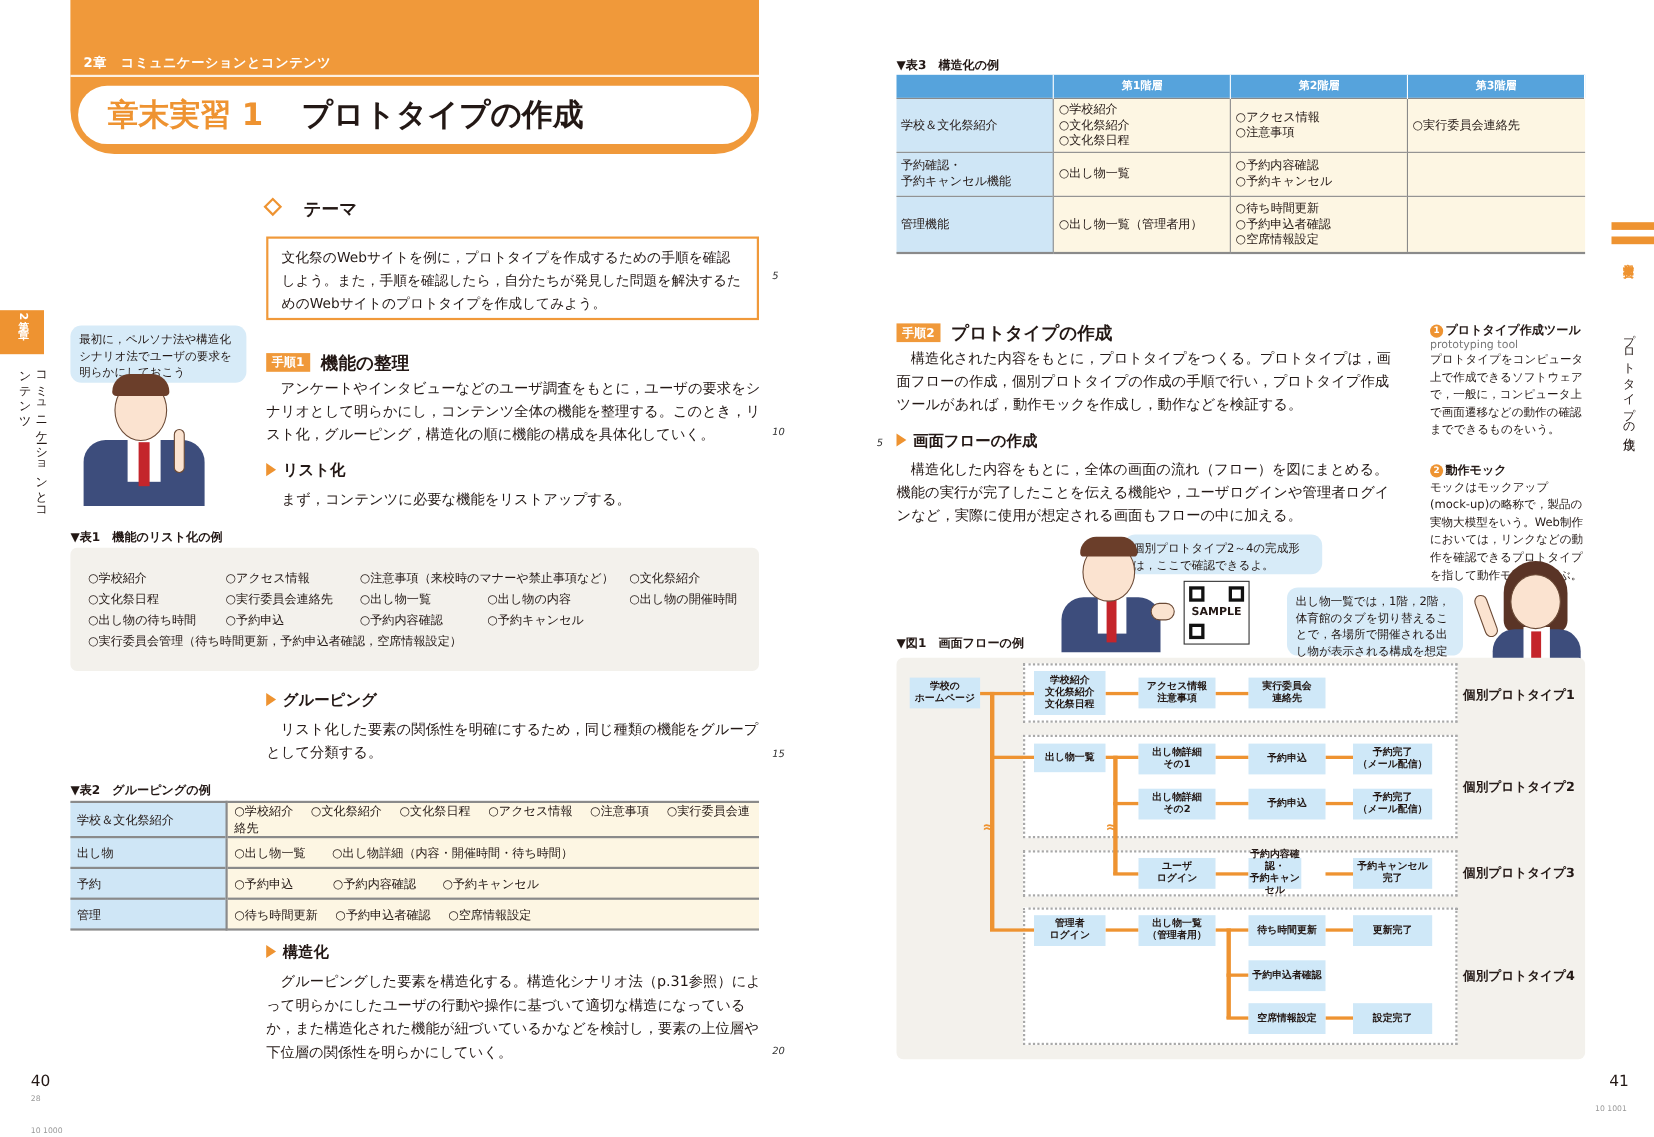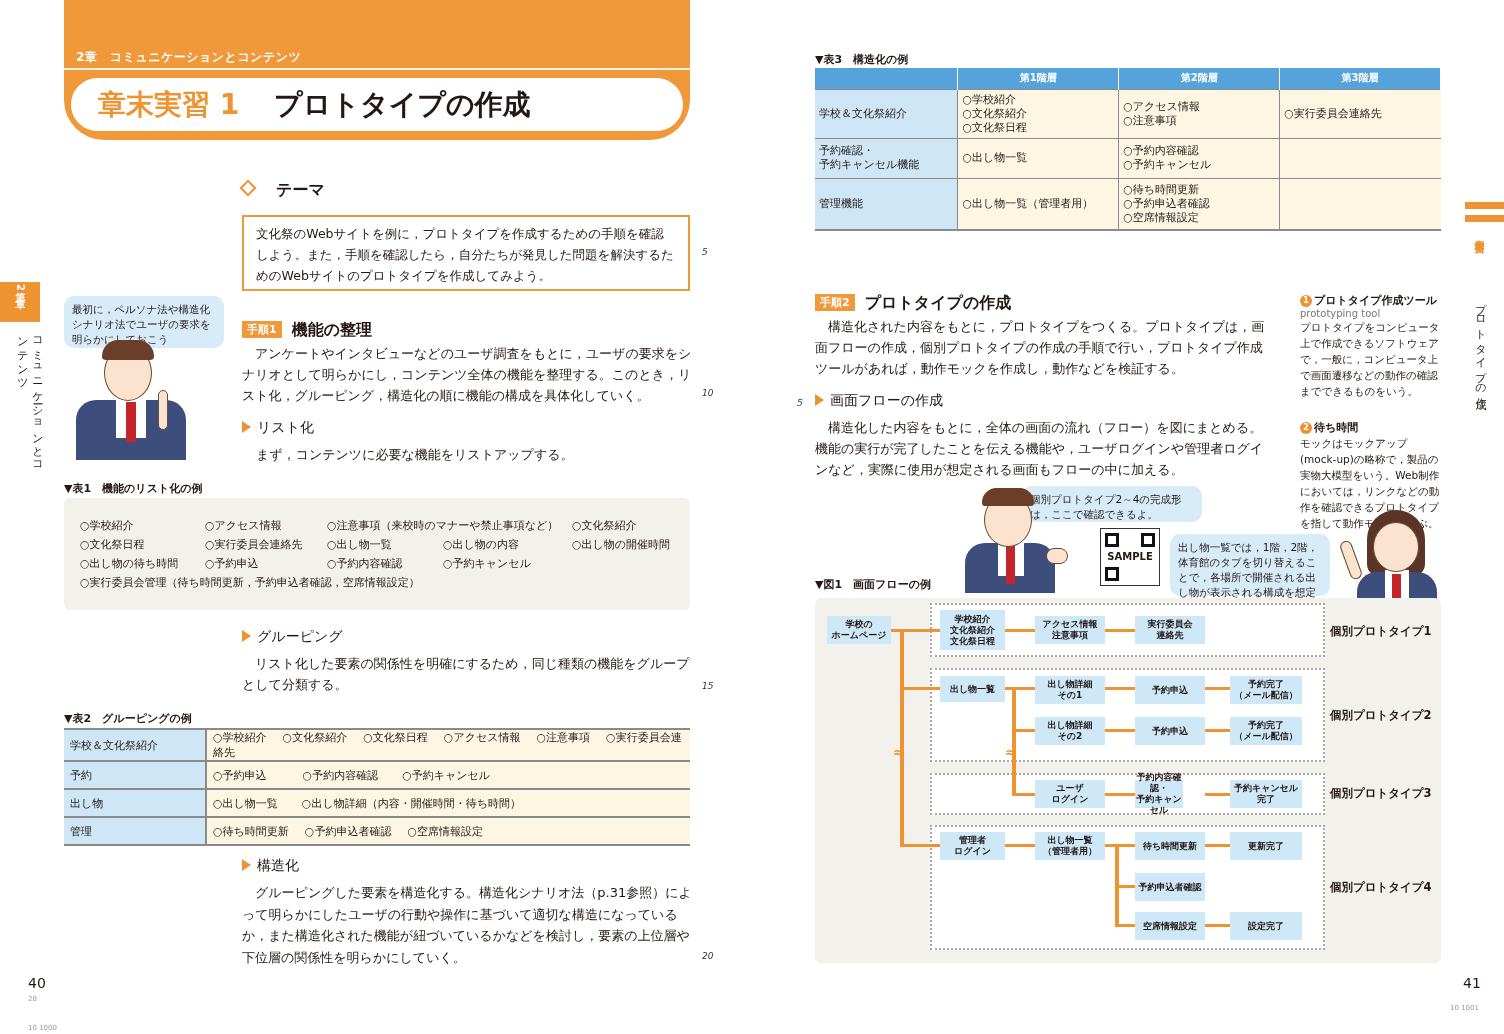--- a/index.html
+++ b/index.html
@@ -18,21 +18,21 @@
   #hdr-title-pre { left: 98px; top: 86px; font-size: 28px; font-weight: bold; color: #ee9331; }
   #hdr-title { left: 274px; top: 86px; font-size: 28px; font-weight: bold; color: #231815; }
 
   .side-tab-l { left: 0; top: 282px; width: 40px; height: 40px; background: #ee9331; color: #fff; font-size: 10px; font-weight: bold; text-align: center; line-height: 12px; padding-top: 2px; }
   .vert { writing-mode: vertical-rl; font-size: 11px; letter-spacing: 1px; }
 
   .body-text { font-size: 13px; line-height: 21px; }
   .h2 { font-size: 16px; font-weight: bold; }
   .step-badge { display: inline-block; background: #f0993a; color: #fff; font-size: 11px; font-weight: bold; padding: 1px 5px; margin-right: 10px; vertical-align: 2px; }
   .tri { display: inline-block; width: 0; height: 0; border-left: 9px solid #ee9331; border-top: 6px solid transparent; border-bottom: 6px solid transparent; margin-right: 6px; vertical-align: -1px; }
-  .h3 { font-size: 14px; font-weight: normal; }
+  .h3 { font-size: 14px; font-weight: bold; }
   .cap { font-size: 11px; font-weight: bold; }
   .lineno { font-size: 9px; font-style: italic; color: #333; }
 
   #theme-box { left: 242px; top: 215px; width: 448px; height: 76px; border: 2px solid #f0993a; padding: 6px 12px; font-size: 12.5px; line-height: 21px; }
 
   .bubble { background: #d7ebf8; border-radius: 10px; padding: 6px 8px; font-size: 10.5px; line-height: 15px; }
 
   
   #t1 { left: 64px; top: 498px; width: 626px; height: 112px; background: #f3f1ec; border-radius: 6px; }
   .t1-item { position: absolute; font-size: 11px; }
@@ -67,21 +67,21 @@
   .grp-label { position: absolute; font-size: 11.5px; font-weight: bold; text-align: right; }
 
   
   .person { position: absolute; }
   .head { position: absolute; border-radius: 50%; background: #fbe3d0; border: 1px solid #6b4a36; }
   .hair { position: absolute; background: #6b3e2a; }
   .suit { position: absolute; background: #3d4d7c; border-radius: 20px 20px 0 0; }
   .shirt { position: absolute; background: #fff; }
   .tie { position: absolute; background: #c4252b; }
 
-  .qr { position: absolute; background: #fff; border: 1px solid #333; margin-left: 24px; }
+  .qr { position: absolute; background: #fff; border: 1px solid #333; }
 </style>
 </head>
 <body>
 
 <div id="hdr-band" class="abs"></div>
 <div id="hdr-chapter" class="abs">2章　コミュニケーションとコンテンツ</div>
 <div id="hdr-line" class="abs"></div>
 <div id="hdr-pill" class="abs"></div>
 <div id="hdr-title-pre" class="abs">章末実習 1</div>
 <div id="hdr-title" class="abs">プロトタイプの作成</div>
@@ -139,26 +139,26 @@
 <div class="abs lineno" style="left:702px;top:681px;">15</div>
 
 <div class="abs cap" style="left:64px;top:711px;">▼表2　グルーピングの例</div>
 <table id="t2" class="abs">
   <tbody>
       <tr>
     <td class="k">学校＆文化祭紹介</td>
     <td class="v"><span>○学校紹介</span><span>○文化祭紹介</span><span>○文化祭日程</span><span>○アクセス情報</span><span>○注意事項</span><span>○実行委員会連絡先</span></td>
   </tr>
   <tr>
+    <td class="k">出し物</td>
+    <td class="v"><span style="margin-right:24px">○出し物一覧</span><span>○出し物詳細（内容・開催時間・待ち時間）</span></td>
+  </tr>
+  <tr>
     <td class="k">予約</td>
     <td class="v"><span style="margin-right:36px">○予約申込</span><span style="margin-right:24px">○予約内容確認</span><span>○予約キャンセル</span></td>
-  </tr>
-  <tr>
-    <td class="k">出し物</td>
-    <td class="v"><span style="margin-right:24px">○出し物一覧</span><span>○出し物詳細（内容・開催時間・待ち時間）</span></td>
   </tr>
   <tr>
     <td class="k">管理</td>
     <td class="v"><span>○待ち時間更新</span><span>○予約申込者確認</span><span>○空席情報設定</span></td>
   </tr>
 </tbody>
   </table>
 
 <div class="abs h3" style="left:242px;top:857px;"><span class="tri"></span><span>構造化</span></div>
 <div class="abs body-text" style="left:242px;top:882px;width:450px;text-indent:13px;line-height:21.5px;">グルーピングした要素を構造化する。構造化シナリオ法（p.31参照）によって明らかにしたユーザの行動や操作に基づいて適切な構造になっているか，また構造化された機能が紐づいているかなどを検討し，要素の上位層や下位層の関係性を明らかにしていく。</div>
@@ -218,21 +218,21 @@
 <div class="abs lineno" style="left:797px;top:398px;">5</div>
 <div class="abs h3" style="left:815px;top:392px;"><span class="tri"></span><span>画面フローの作成</span></div>
 <div class="abs body-text" style="left:815px;top:417px;width:450px;text-indent:13px;">構造化した内容をもとに，全体の画面の流れ（フロー）を図にまとめる。機能の実行が完了したことを伝える機能や，ユーザログインや管理者ログインなど，実際に使用が想定される画面もフローの中に加える。</div>
 
 <div class="abs" style="left:1300px;top:293px;width:142px;">
   <div class="note-h"><span class="num-circle">1</span><span>プロトタイプ作成ツール</span></div>
   <div style="font-size:10px;color:#777;">prototyping tool</div>
   <div class="note-b">プロトタイプをコンピュータ上で作成できるソフトウェアで，一般に，コンピュータ上で画面遷移などの動作の確認までできるものをいう。</div>
 </div>
 <div class="abs" style="left:1300px;top:420px;width:142px;">
-  <div class="note-h"><span class="num-circle">2</span><span>待ち時間</span></div>
+  <div class="note-h"><span class="num-circle">2</span><span>動作モック</span></div>
   <div class="note-b">モックはモックアップ(mock-up)の略称で，製品の実物大模型をいう。Web制作においては，リンクなどの動作を確認できるプロトタイプを指して動作モックと呼ぶ。</div>
 </div>
 
 <div class="abs bubble" style="left:1022px;top:486px;width:180px;height:36px;">個別プロトタイプ2～4の完成形は，ここで確認できるよ。</div>
 <div class="person" style="left:960px;top:488px;width:110px;height:105px;">
   <div class="suit" style="left:5px;top:55px;width:90px;height:50px;"></div>
   <div class="shirt" style="left:38px;top:52px;width:26px;height:36px;"></div>
   <div class="tie" style="left:46px;top:56px;width:9px;height:40px;"></div>
   <div class="head" style="left:24px;top:5px;width:48px;height:54px;"></div>
   <div class="hair" style="left:22px;top:0;width:52px;height:18px;border-radius:26px 26px 6px 6px;"></div>

